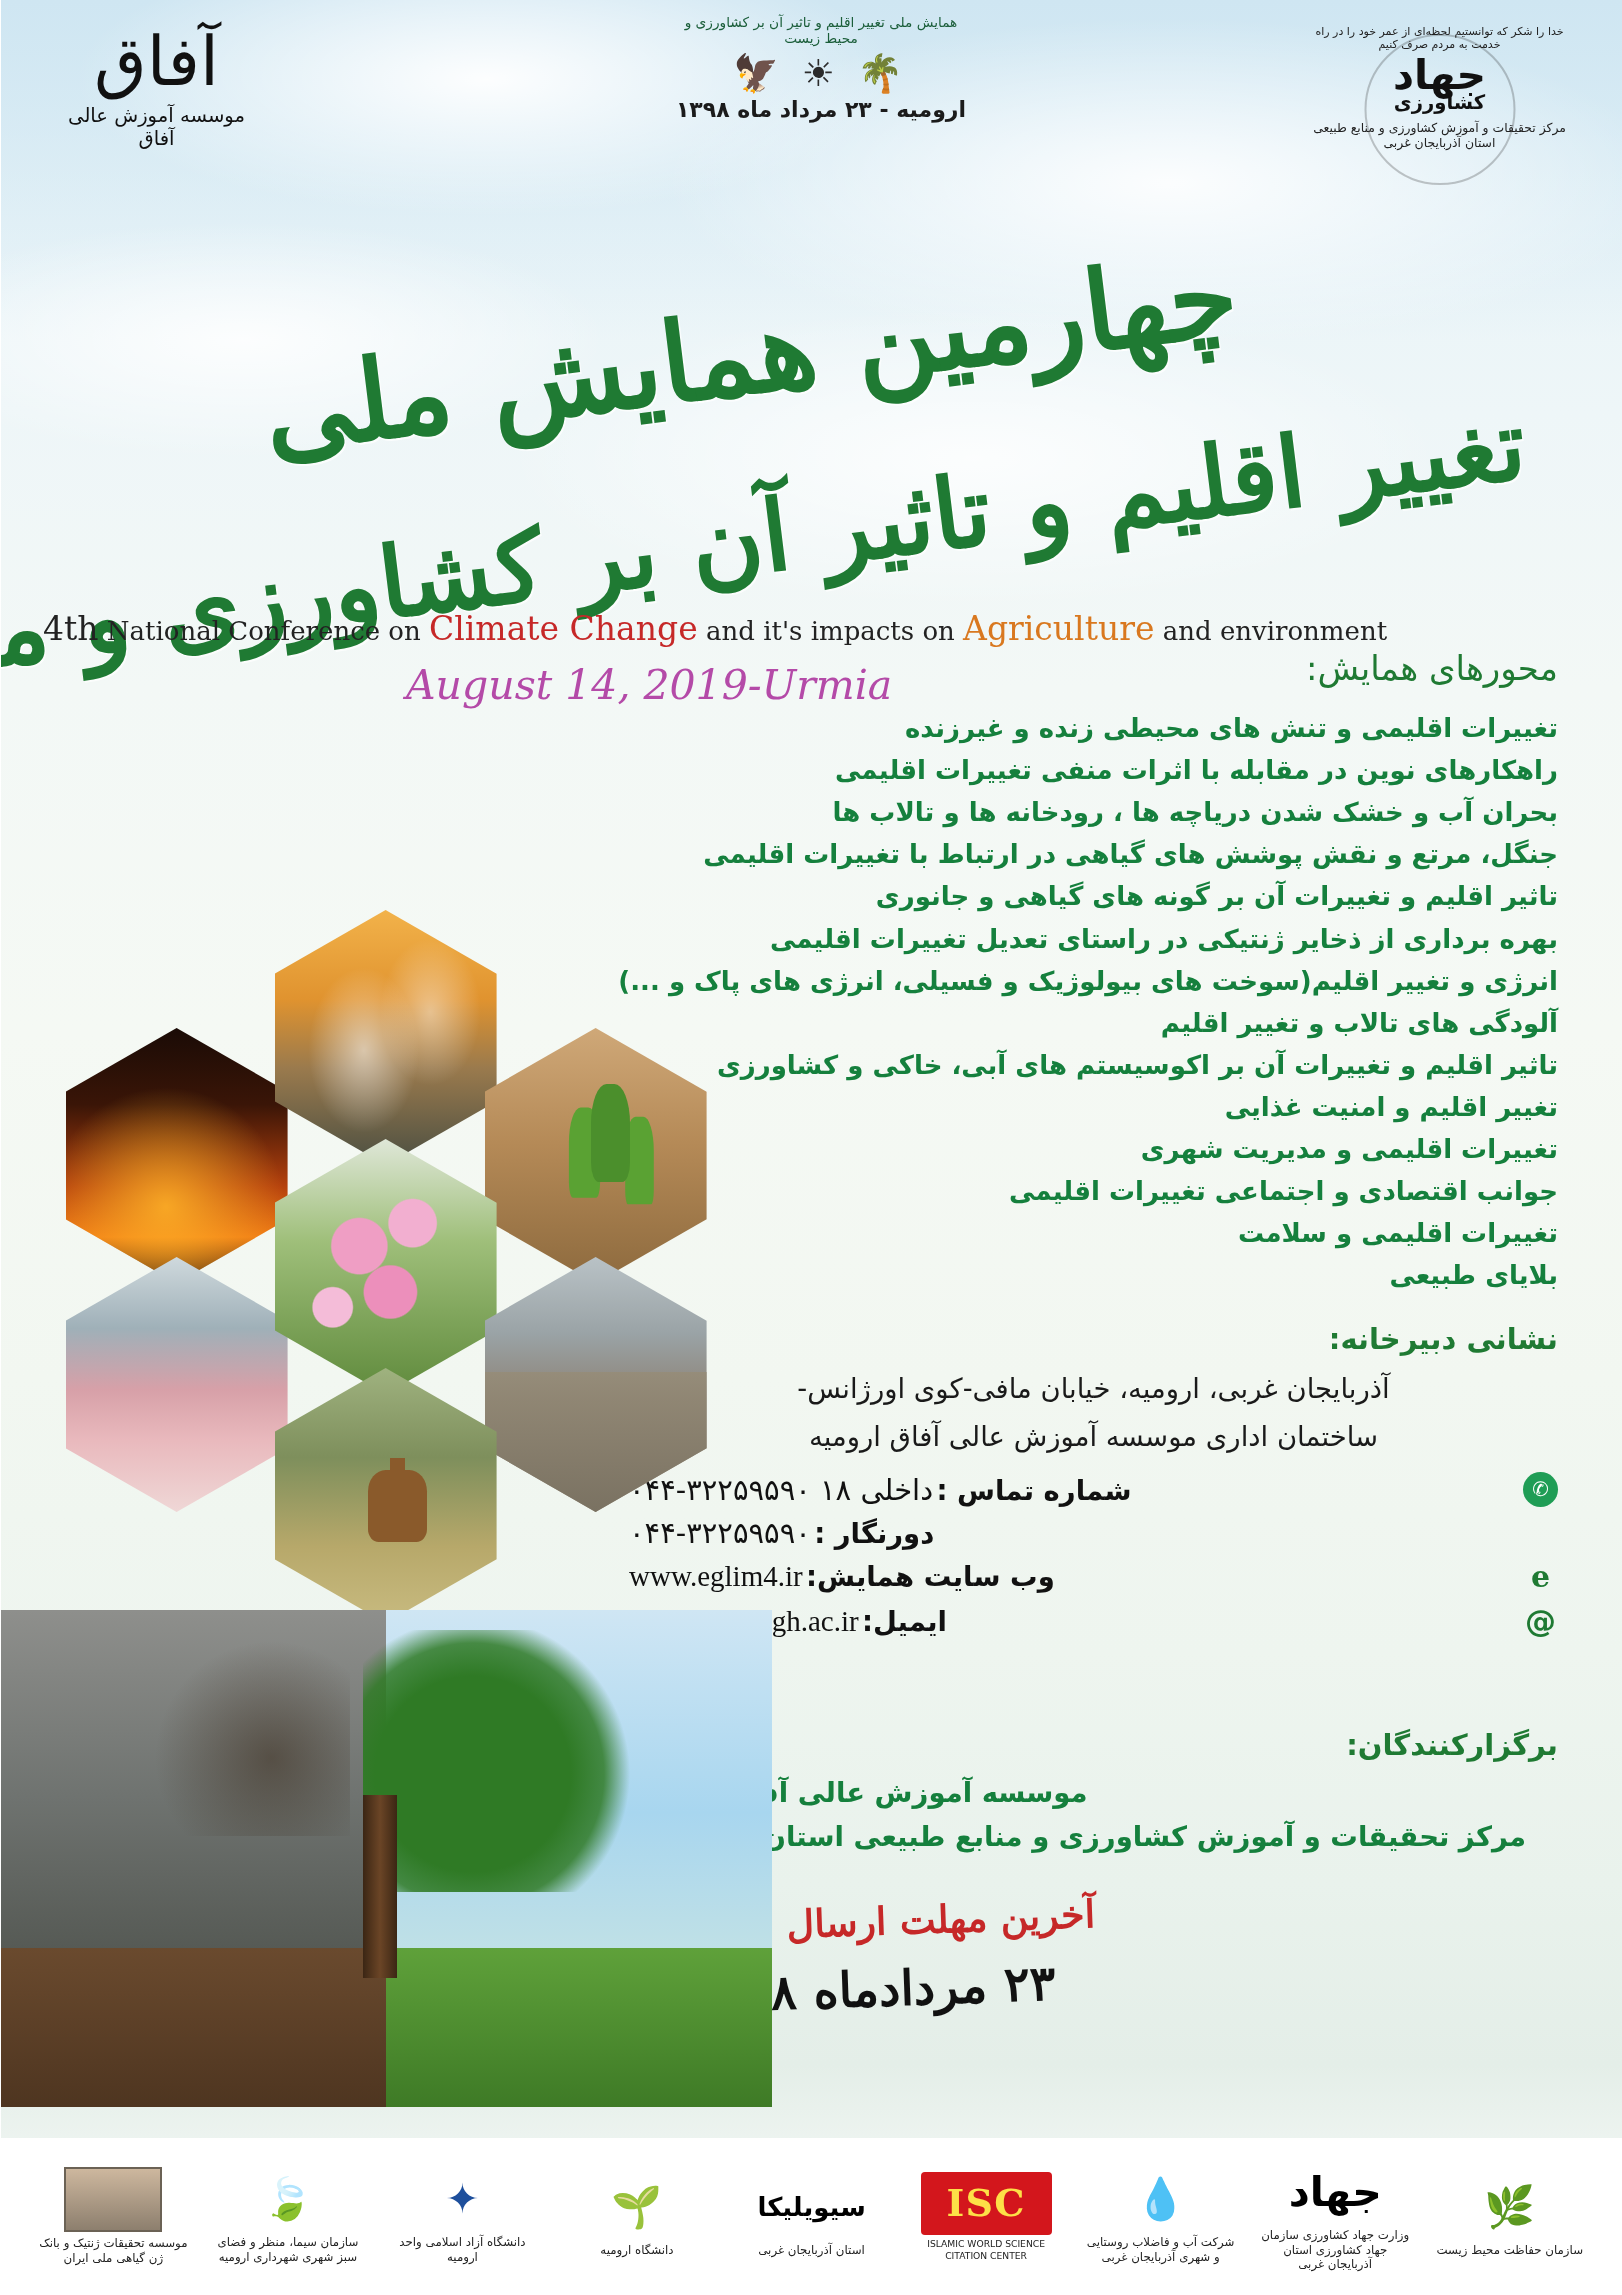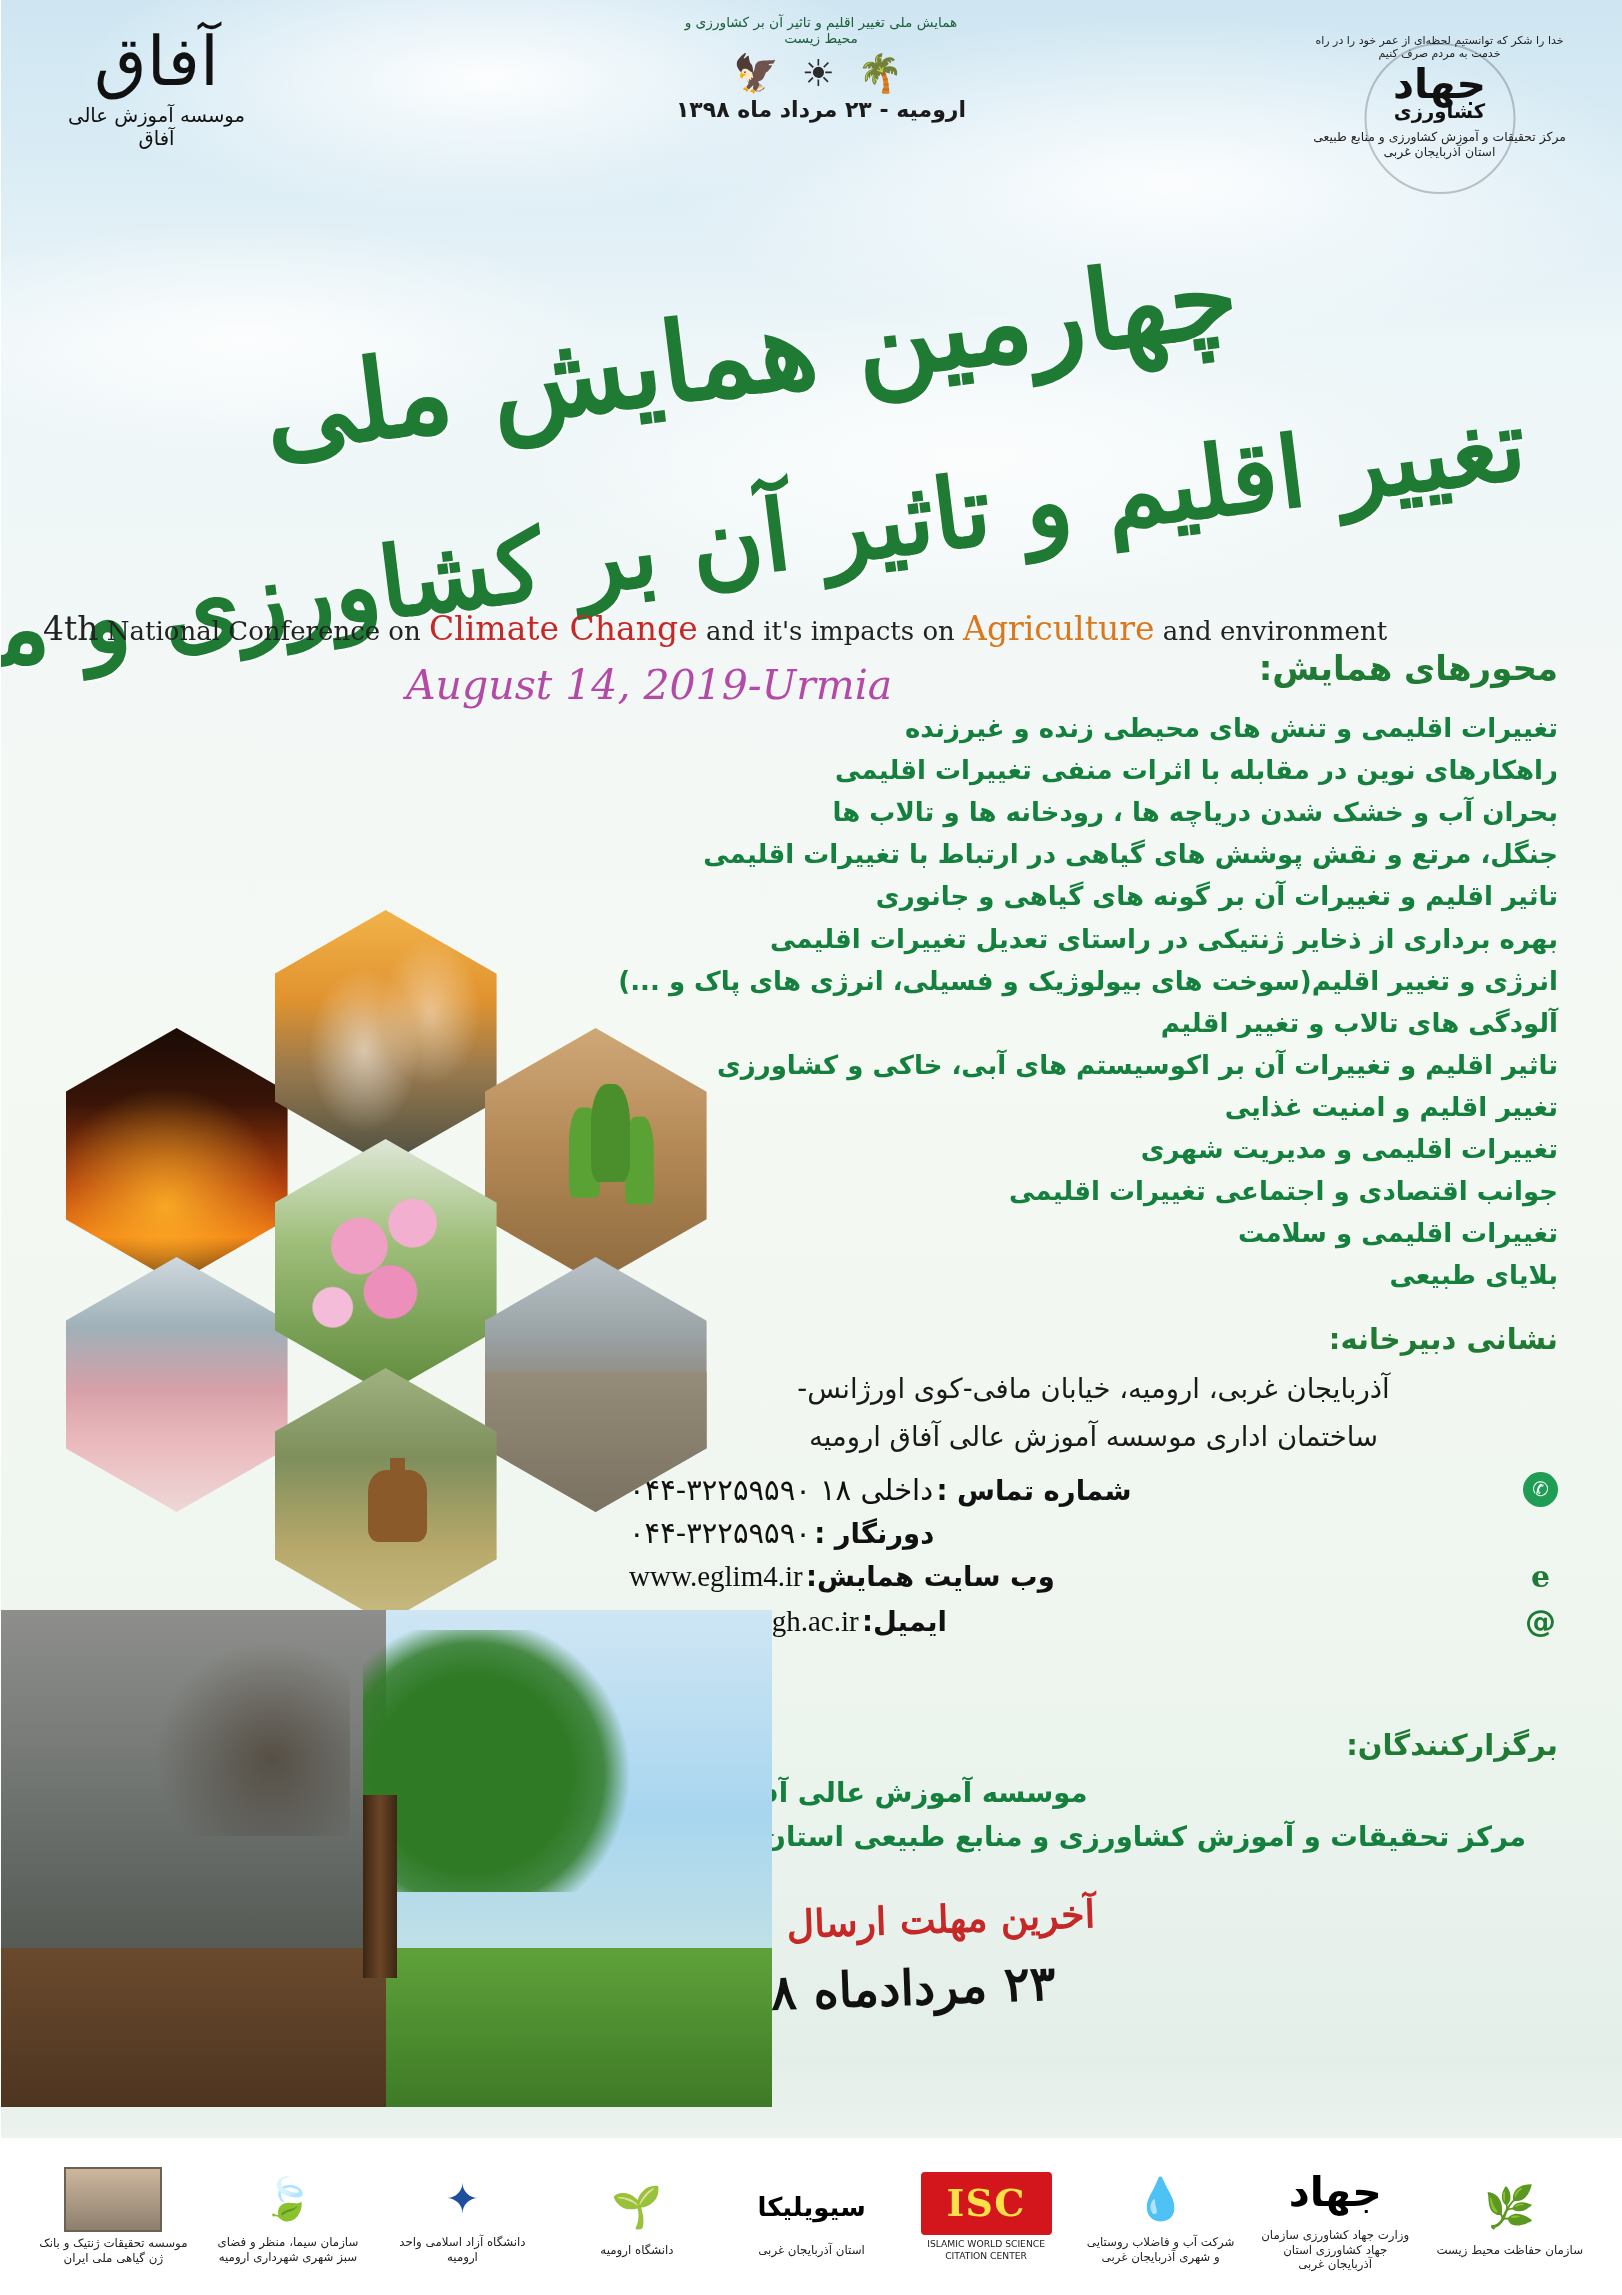--- a/index.html
+++ b/index.html
@@ -65,21 +65,21 @@
     font-size: 13.7px; color: #1b5e3a; letter-spacing: 0.7px;
   }
   .logo-center .glyphs {
     margin: 5.2px 0 2.6px; font-size: 37px; color: #2b2b2b; letter-spacing: 5.2px;
   }
   .logo-center .date {
     font-size: 22px; color: #1b1b1b; font-weight: bold;
   }
 
   .logo-right {
-    position: absolute; right: 46px; top: 34px; width: 275px; text-align: center; direction: rtl;
+    position: absolute; right: 46px; top: 25px; width: 275px; text-align: center; direction: rtl;
   }
   .logo-right .topline { font-size: 11px; color: #222; }
   .logo-right .jahad {
     font-size: 41px; font-weight: bold; color: #111; line-height: 1.05; margin-top: 2.6px;
   }
   .logo-right .sub { margin-top: 6.5px; font-size: 12.4px; color: #222; }
   .logo-right .seal {
     position:absolute; left: 50%; top: 9.2px; transform: translateX(-50%);
     width: 151px; height: 151px; border: 2.6px solid #222; border-radius: 50%;
     opacity: .25;
@@ -116,21 +116,21 @@
   .title-date {
     position: absolute; left: 406px; top: 661px;
     font-size: 41px; color: #b44aa8; direction: ltr;
     font-family: "DejaVu Serif", serif; font-style: italic;
     white-space: nowrap;
   }
 
   
   .topics-head {
     position: absolute; right: 65px; top: 648px;
-    font-size: 34px; font-weight: bold; color: #1f7a33; direction: rtl;
+    font-size: 34px; font-weight: normal; color: #1f7a33; direction: rtl;
   }
   .topics {
     position: absolute; right: 65px; top: 707px; width: 929px;
     direction: rtl; text-align: right;
   }
   .topics li {
     list-style: none;
     font-size: 26px; line-height: 1.62; color: #15803d; font-weight: bold;
     white-space: nowrap;
   }

